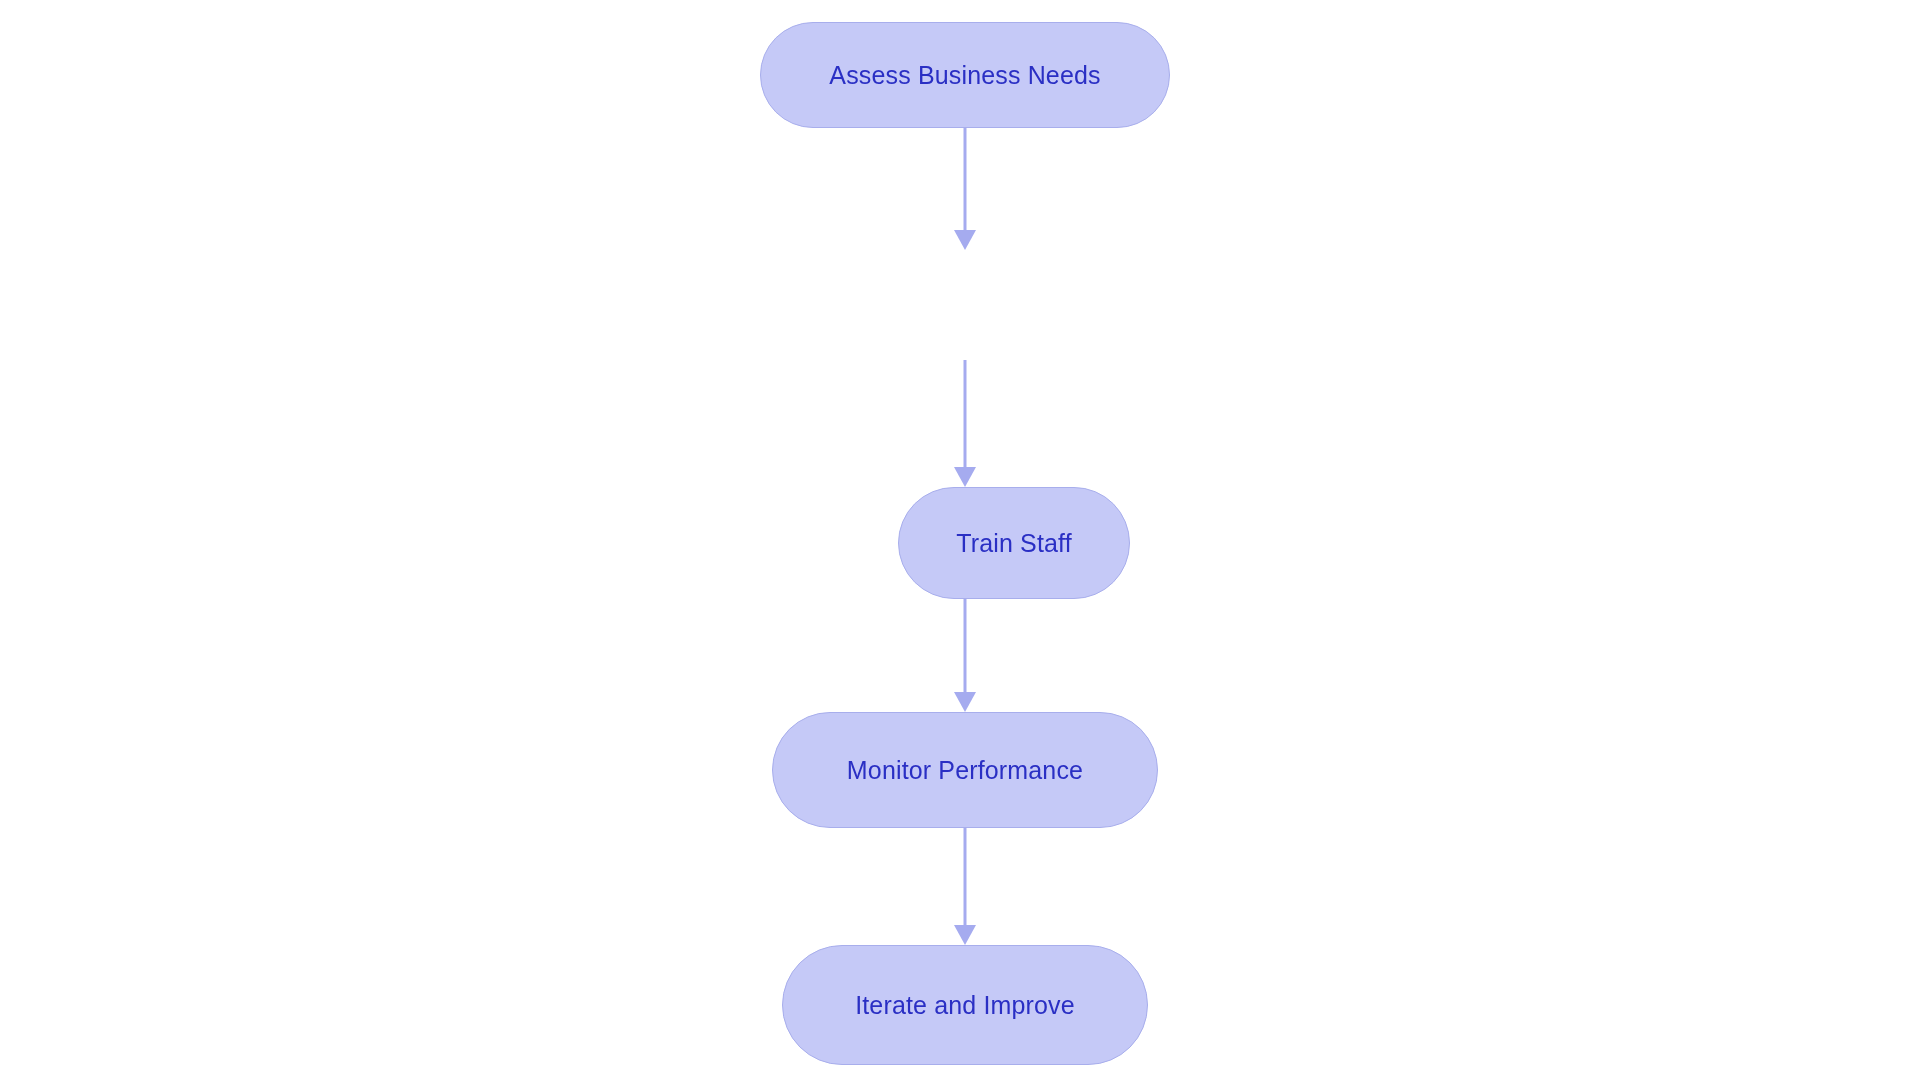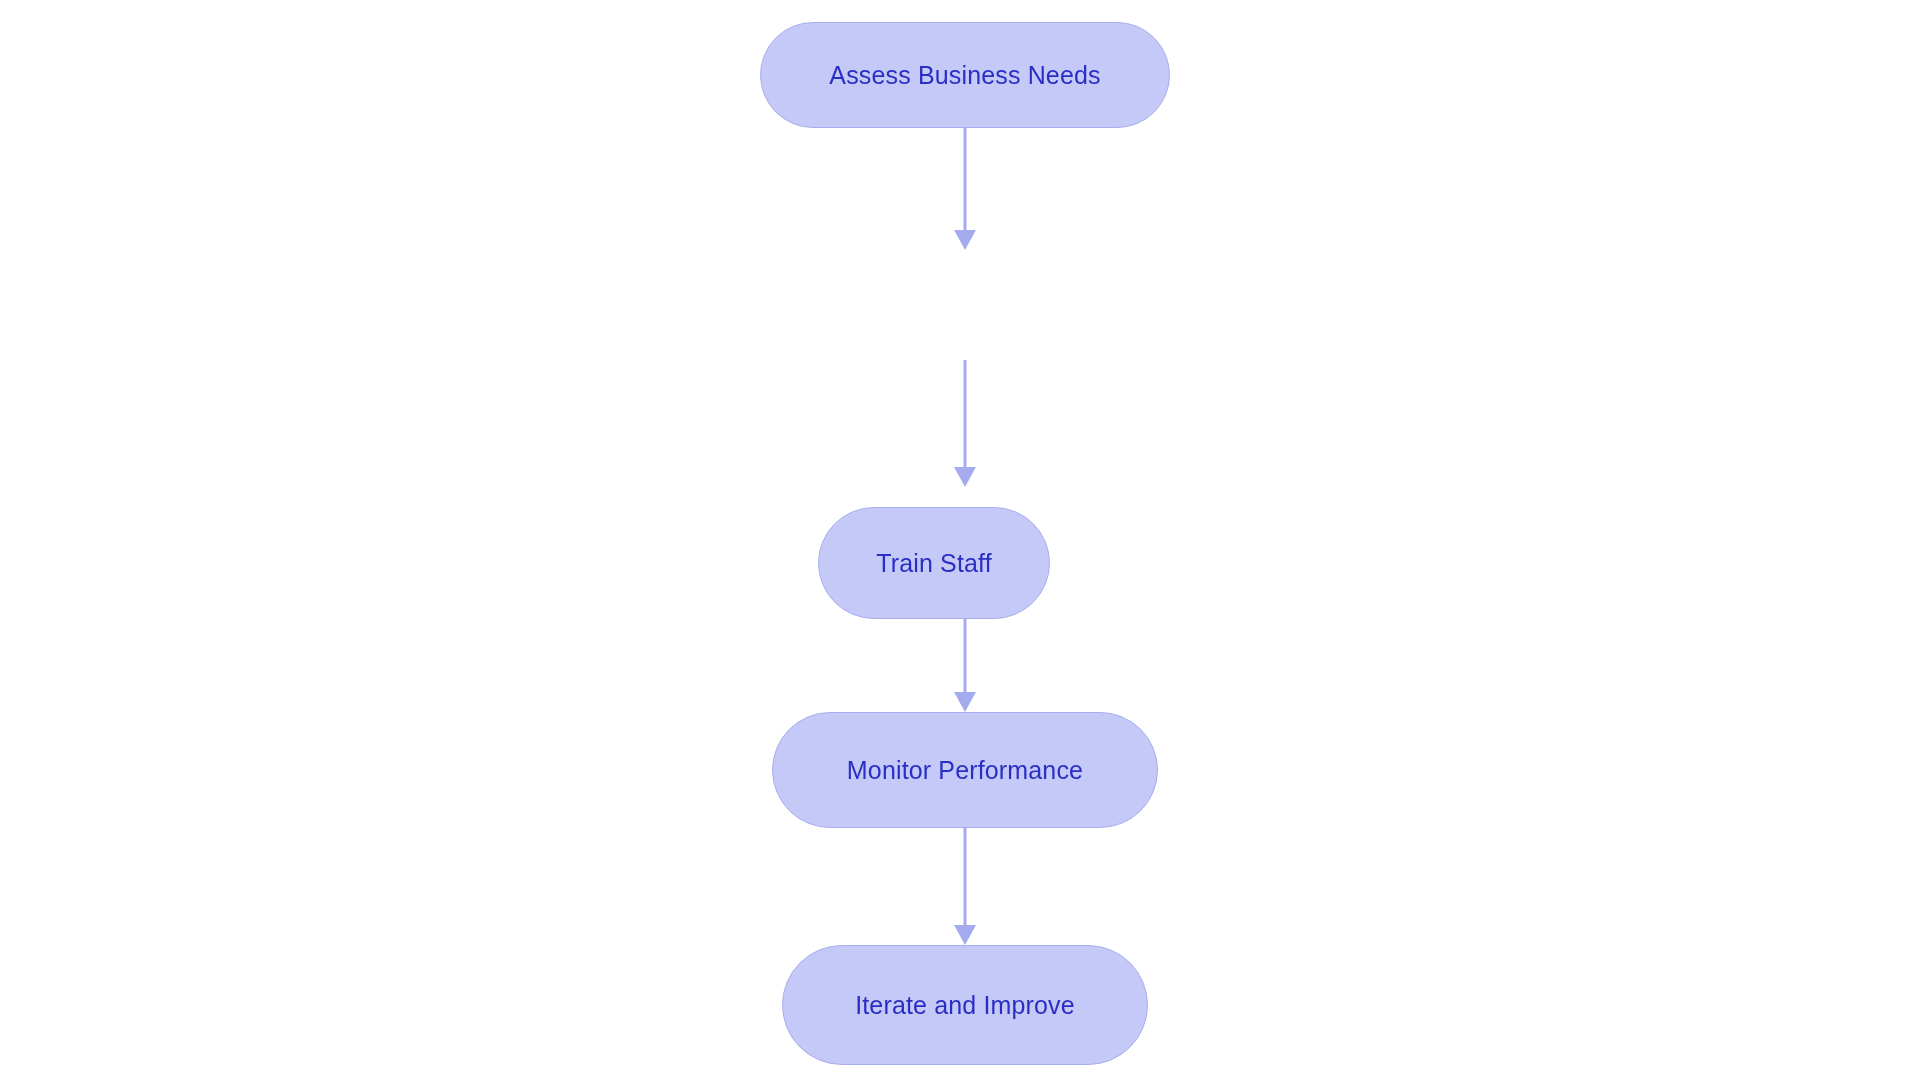--- a/index.html
+++ b/index.html
@@ -75,21 +75,21 @@
         <polygon points="954,925 976,925 965,945" fill="#a5abef"></polygon>
       </g>
   </svg>
 
   <div class="node-layer">
     <div class="flow-node" style="left:760px; top:22px; width:410px; height:106px;">
       <span class="node-label">Assess Business Needs</span>
     </div>
 
 
-    <div class="flow-node" style="left:818px; top:487px; width:232px; height:112px;margin-top:20px;">
+    <div class="flow-node" style="left:898px; top:487px; width:232px; height:112px;">
       <span class="node-label">Train Staff</span>
     </div>
 
     <div class="flow-node" style="left:772px; top:712px; width:386px; height:116px;">
       <span class="node-label">Monitor Performance</span>
     </div>
 
     <div class="flow-node" style="left:782px; top:945px; width:366px; height:120px;">
       <span class="node-label">Iterate and Improve</span>
     </div>

